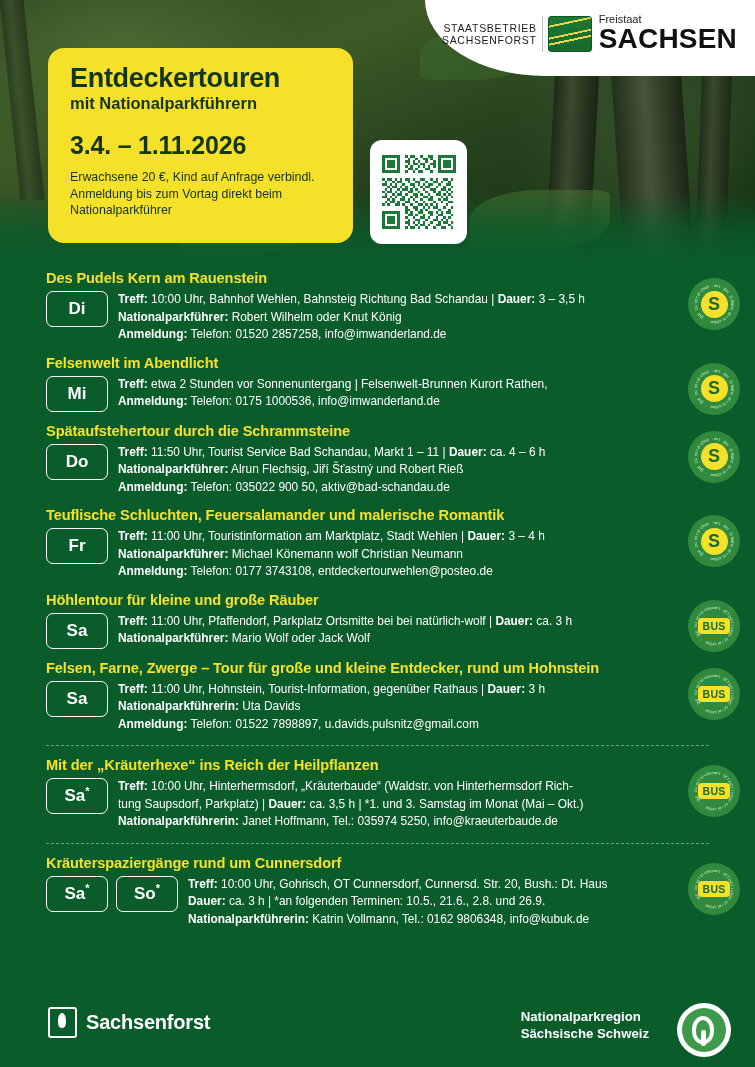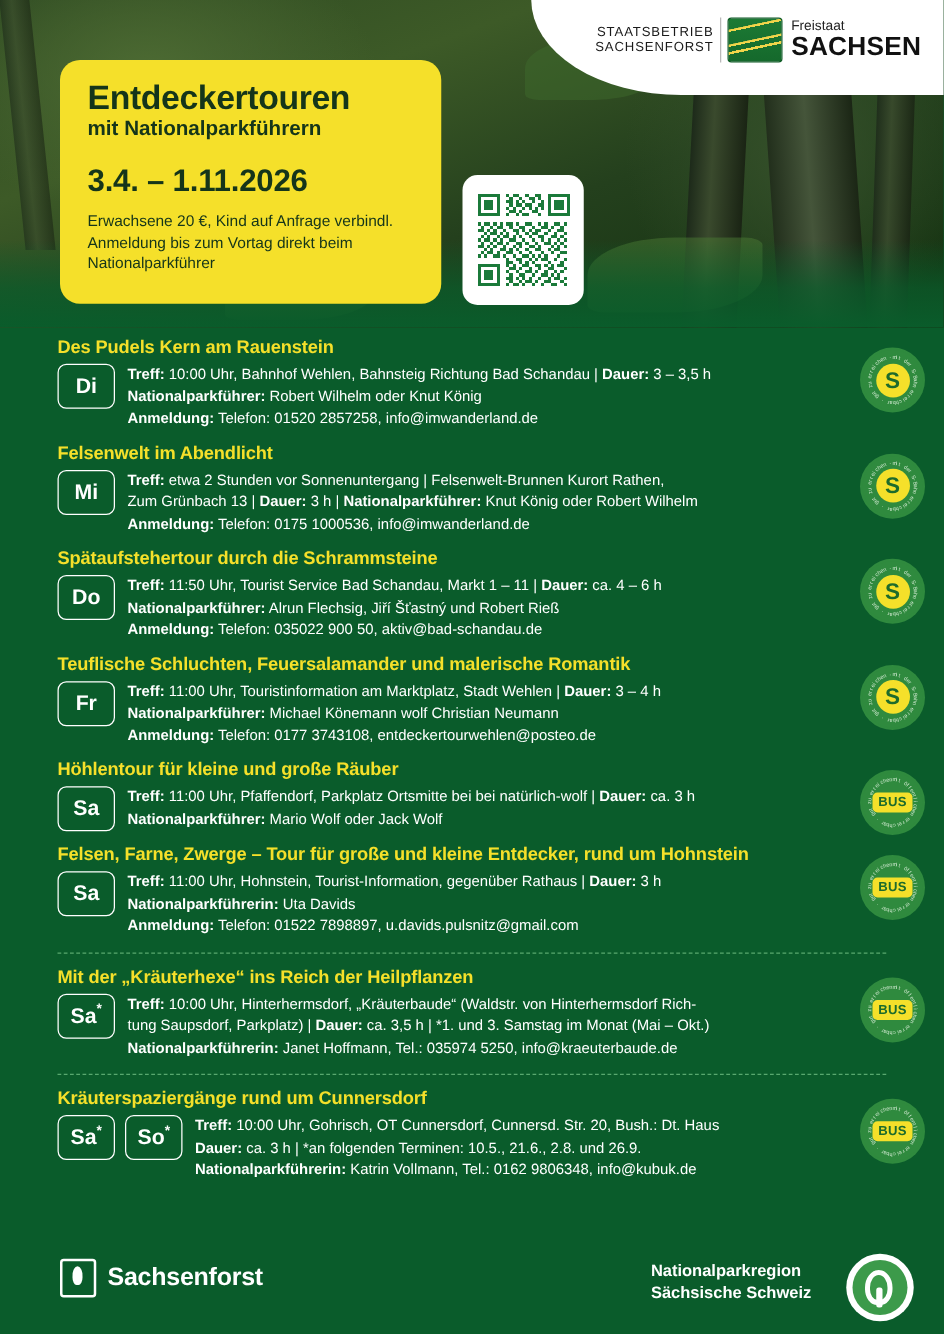--- a/index.html
+++ b/index.html
@@ -53,21 +53,21 @@
     background:repeating-linear-gradient(180deg,#f0d44a 0 2px, transparent 2px 6px);
     transform:rotate(-12deg);
   }
   .wappen:before{
     content:"";position:absolute;left:-4px;top:16px;width:52px;height:9px;
     background:repeating-linear-gradient(180deg,#f0d44a 0 2px, transparent 2px 6px);
     transform:rotate(-12deg);
   }
   .fs-text{line-height:1;}
   .fs-1{font-size:11px;color:#222;}
-  .fs-2{font-size:21px;font-weight:bold;color:#111;letter-spacing:.2px;}
+  .fs-2{font-size:28px;font-weight:bold;color:#111;letter-spacing:.2px;}
   
   .ycard{
     position:absolute;left:48px;top:48px;width:305px;height:195px;
     background:#f5e02a;border-radius:16px;padding:16px 20px 14px 22px;box-sizing:border-box;
   }
   .y-title{font-size:27px;font-weight:bold;color:#15351a;line-height:1.05;letter-spacing:-.3px;}
   .y-sub{font-size:16.5px;font-weight:bold;color:#15351a;margin-top:2px;}
   .y-date{font-size:25px;font-weight:bold;color:#15351a;margin-top:18px;letter-spacing:-.2px;}
   .y-note{font-size:12.4px;color:#15351a;line-height:1.33;margin-top:9px;}
   
@@ -78,21 +78,21 @@
   .qr{width:74px;height:74px;}
   
   .list{position:absolute;left:0;top:270px;width:755px;}
   .entry{position:relative;padding:0 46px 0 46px;margin-bottom:11px;}
   .entry-title{
     font-size:14.6px;font-weight:bold;color:#f5e02a;margin-bottom:4px;letter-spacing:-.1px;
   }
   .entry-body{display:flex;align-items:flex-start;gap:10px;}
   .daybadges{display:flex;gap:8px;flex-shrink:0;padding-top:1px;}
   .day{
-    width:46px;height:36px;border:1.6px solid #ffffff;border-radius:7px;
+    width:62px;height:36px;border:1.6px solid #ffffff;border-radius:7px;
     color:#ffffff;font-size:17px;font-weight:bold;display:flex;align-items:center;justify-content:center;
     box-sizing:border-box;
   }
   .day sup{font-size:11px;line-height:1;position:relative;top:-5px;}
   .lines{color:#ffffff;font-size:11.9px;line-height:1.47;padding-top:1px;}
   .lines b{color:#ffffff;}
   .divider{
     height:0;border-top:1.4px dashed #59a86f;margin:12px 46px 11px 46px;
   }
   
@@ -463,21 +463,20 @@
       </div>
     </div>
     <div class="entry">
       <div class="entry-title">Felsenwelt im Abendlicht</div>
       <div class="entry-body">
         <div class="daybadges">
           <div class="day">Mi</div>
         </div>
         <div class="lines">
           <div><b>Treff:</b><span> etwa 2 Stunden vor Sonnenuntergang | Felsenwelt-Brunnen Kurort Rathen,</span></div>
-          <div><span>Zum Grünbach 13 | </span><b>Dauer:</b><span> 3 h | </span><b>Nationalparkführer:</b><span> Knut König oder Robert Wilhelm</span></div>
           <div><b>Anmeldung:</b><span> Telefon: 0175 1000536, info@imwanderland.de</span></div>
         </div>
       </div>
       <div class="sbadge">
         <div class="s-letter">S</div>
         <div class="ring-text">
           <span style="transform: rotate(-90deg) translate(21px) rotate(90deg);">m</span>
           <span style="transform: rotate(-82.1739deg) translate(21px) rotate(90deg);">i</span>
           <span style="transform: rotate(-74.3478deg) translate(21px) rotate(90deg);">t</span>
           <span style="transform: rotate(-66.5217deg) translate(21px) rotate(90deg);"> </span>

